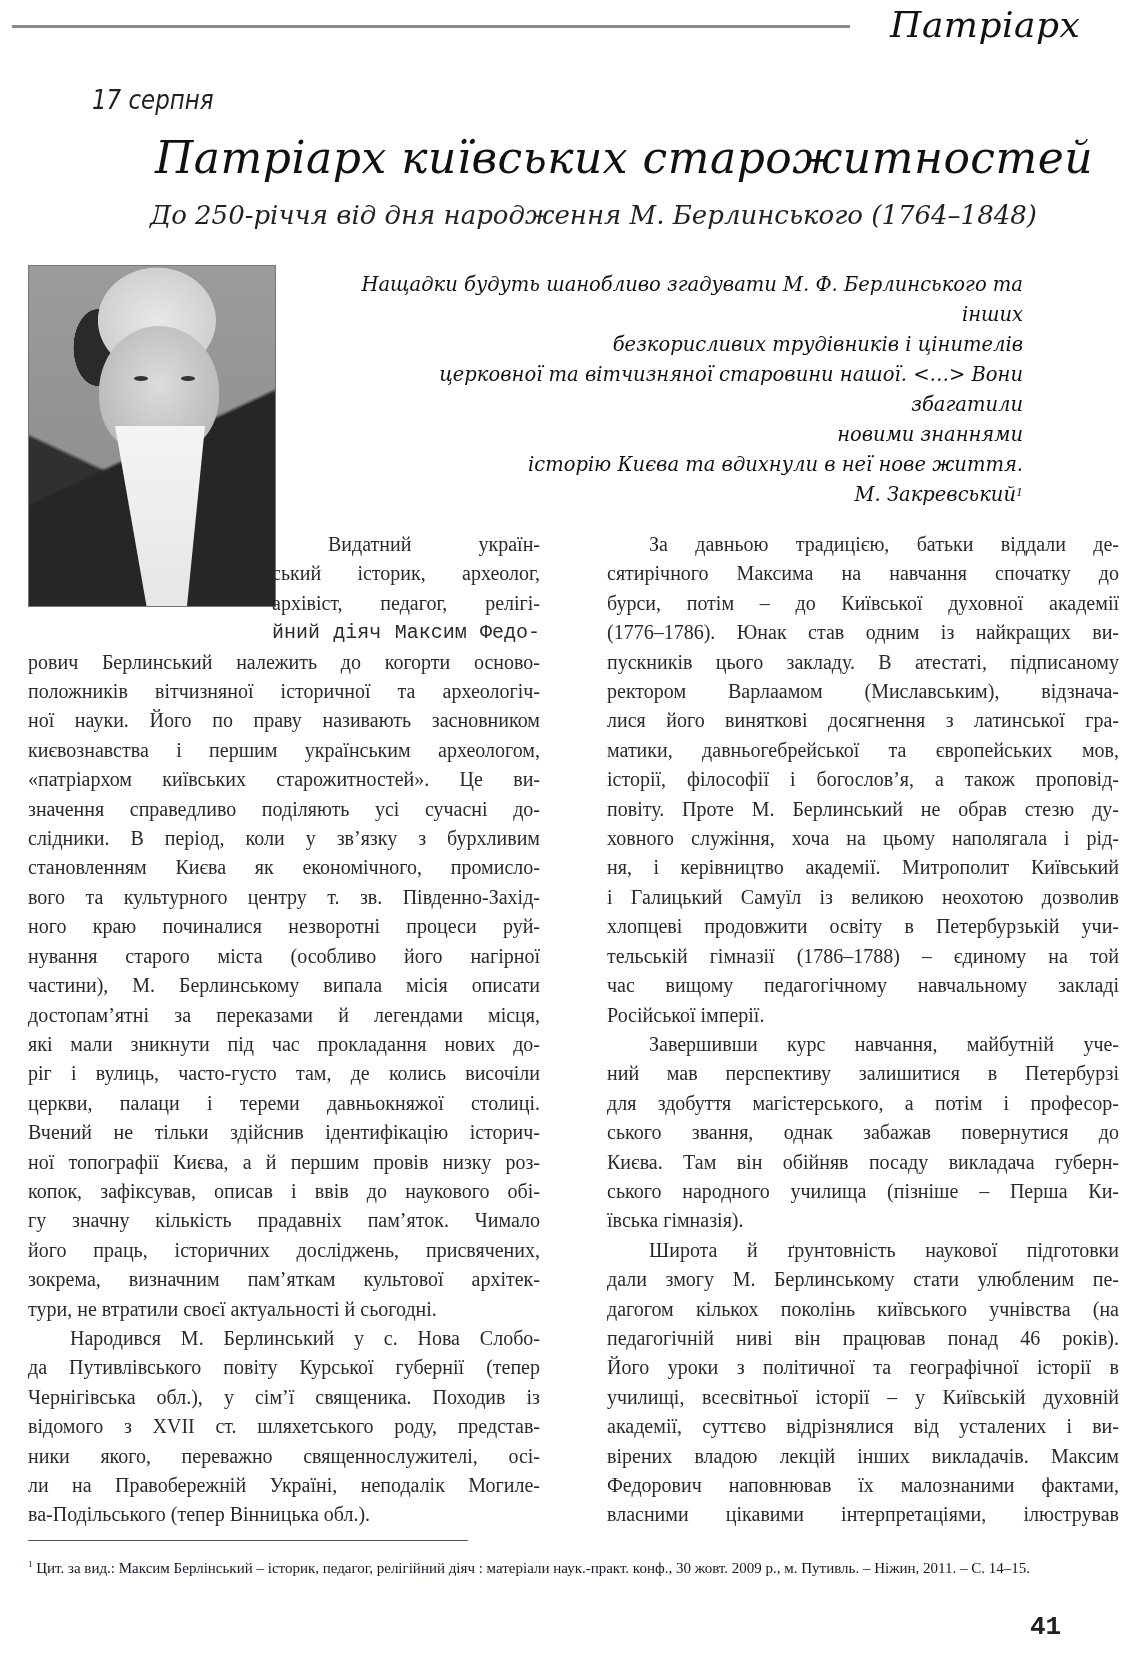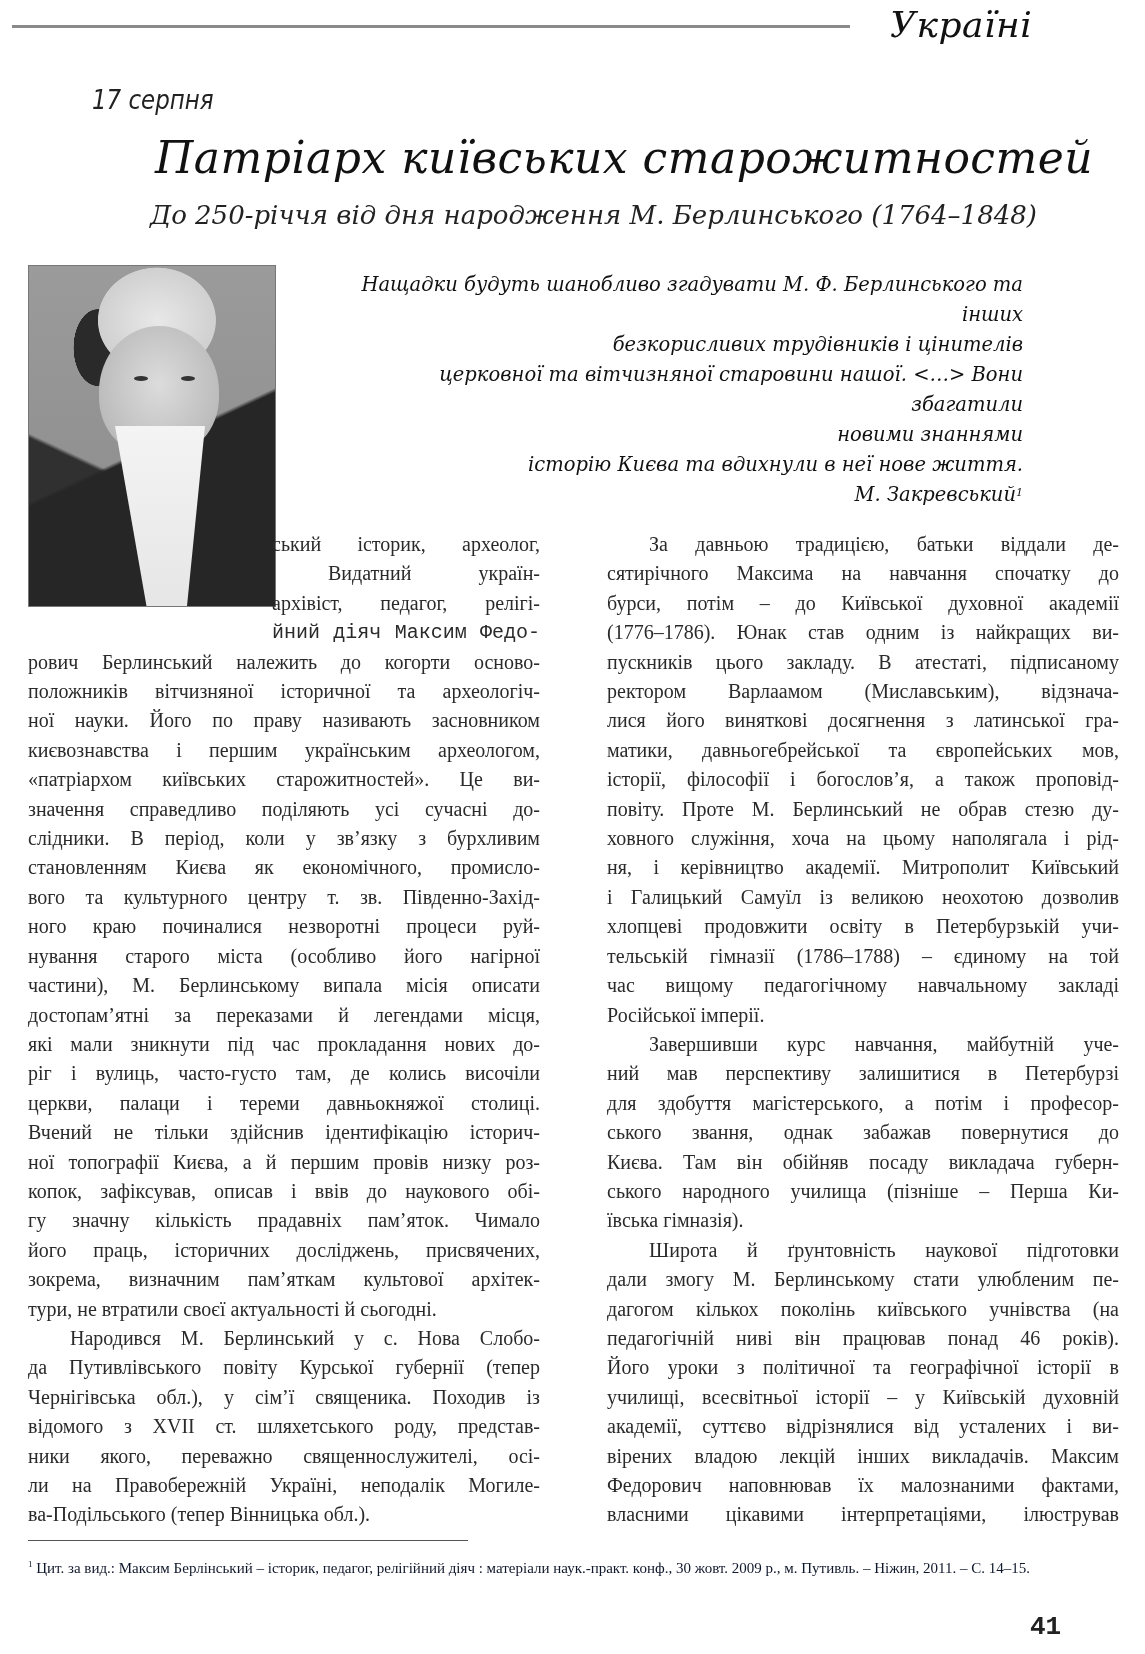--- a/index.html
+++ b/index.html
@@ -82,21 +82,21 @@
   .footnote sup { font-size: 9px; }
   .page-number {
     position: absolute; left: 1030px; top: 1612px;
     font-family: Liberation Mono, monospace; font-weight: bold; font-size: 26px; color: #222;
   }
 </style>
 </head>
 <body>
 
 <div class="header-rule"></div>
-<div class="month">Україні</div>
+<div class="month">Патріарх</div>
 
 <div class="date">17 серпня</div>
 <div class="title">Патріарх київських старожитностей</div>
 <div class="subtitle">До 250-річчя від дня народження М. Берлинського (1764–1848)</div>
 
 <div class="portrait" aria-label="Portrait of Maksym Berlynskyi">
   <div class="face-shade"></div>
   <div class="eye l"></div>
   <div class="eye r"></div>
   <div class="mouth"></div>
@@ -106,22 +106,22 @@
 <div class="epigraph">
   <div>Нащадки будуть шанобливо згадувати М. Ф. Берлинського та інших</div>
   <div>безкорисливих трудівників і цінителів</div>
   <div>церковної та вітчизняної старовини нашої. &lt;…&gt; Вони збагатили</div>
   <div>новими знаннями</div>
   <div>історію Києва та вдихнули в неї нове життя.</div>
   <div><span>М. Закревський</span><sup>1</sup></div>
 </div>
 
 <div class="col col-left" id="col-left">
+    <span class="ln ind" style="padding-left: 300px;">Видатний україн-</span>
     <span class="ln" style="padding-left: 244px;">ський історик, археолог,</span>
-    <span class="ln ind" style="padding-left: 300px;">Видатний україн-</span>
     <span class="ln" style="padding-left: 244px;">архівіст, педагог, релігі-</span>
     <span class="ln" style="padding-left: 244px; font-family: Liberation Mono, monospace;">йний діяч Максим Федо-</span>
     <span class="ln">рович Берлинський належить до когорти осново-</span>
     <span class="ln">положників вітчизняної історичної та археологіч-</span>
     <span class="ln">ної науки. Його по праву називають засновником</span>
     <span class="ln">києвознавства і першим українським археологом,</span>
     <span class="ln">«патріархом київських старожитностей». Це ви-</span>
     <span class="ln">значення справедливо поділяють усі сучасні до-</span>
     <span class="ln">слідники. В період, коли у зв’язку з бурхливим</span>
     <span class="ln">становленням Києва як економічного, промисло-</span>

